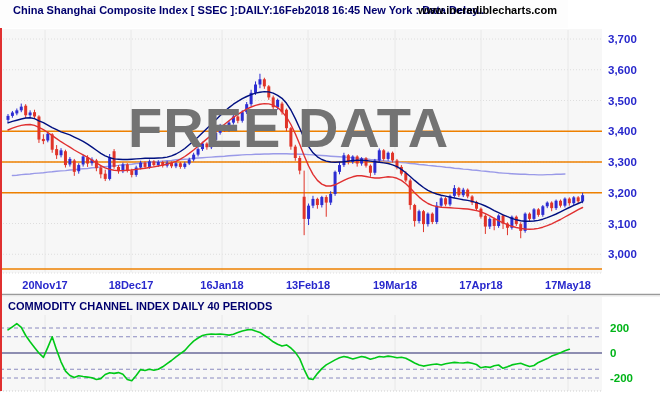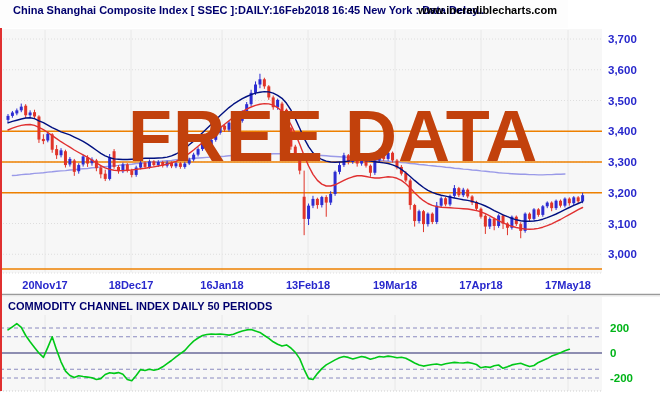--- a/index.html
+++ b/index.html
@@ -1,22 +1,22 @@
 <!DOCTYPE html>
 <html><head>
 <meta charset="utf-8">
 <style>
   html,body{margin:0;padding:0;background:#ffffff;}
   .stage{position:relative;width:660px;height:400px;background:#ffffff;overflow:hidden;
          font-family:"Liberation Sans",sans-serif;}
   .titlebar{position:absolute;left:0;top:0;width:568px;height:28px;background:#fdfdfd;}
   .chart-title{position:absolute;left:13px;top:4px;font-size:11px;font-weight:bold;color:#00006e;white-space:nowrap;}
   .site-link{position:absolute;left:397px;top:4px;font-size:11px;font-weight:bold;color:#000000;white-space:nowrap;margin-left:21px;}
-  .watermark{position:absolute;left:128px;top:100px;font-size:72px;font-weight:bold;
-             color:#c2410c;letter-spacing:1px;line-height:1;user-select:none;}
+  .watermark{position:absolute;left:128px;top:100px;font-size:56px;font-weight:bold;
+             color:#737373;letter-spacing:1px;line-height:1;user-select:none;}
   .cci-title{position:absolute;left:8px;top:300px;font-size:11px;font-weight:bold;color:#00006e;white-space:nowrap;}
   svg{position:absolute;left:0;top:0;}
 </style>
 </head>
 <body>
 
 <div class="stage">
   <svg id="plot" width="660" height="400" viewBox="0 0 660 400">
       <rect x="0" y="29" width="602" height="244" fill="#f7f7f7"></rect>
       <rect x="0" y="297" width="602" height="94" fill="#f7f7f7"></rect>
@@ -339,14 +339,14 @@
       <text x="610" y="357" fill="#00b418" style="font:bold 11.5px Liberation Sans, sans-serif">0</text>
       <text x="610" y="382" fill="#00b418" style="font:bold 11.5px Liberation Sans, sans-serif">-200</text>
       <polyline points="8.0,329.9 12.4,326.8 16.8,323.6 21.3,327.4 25.7,335.5 30.1,341.8 34.5,347.4 38.9,353.0 43.4,357.4 47.8,347.4 52.2,336.8 56.6,349.9 61.0,361.8 65.5,371.1 69.9,375.5 74.3,377.4 78.7,375.8 83.1,376.5 87.6,377.1 92.0,377.8 96.4,379.5 100.8,378.6 105.2,374.5 109.7,372.8 114.1,373.4 118.5,372.6 122.9,374.3 127.3,379.6 131.8,380.8 136.2,375.5 140.6,369.6 145.0,370.5 149.4,369.3 153.9,370.3 158.3,369.3 162.7,366.8 167.1,363.6 171.5,360.5 176.0,356.8 180.4,353.6 184.8,350.5 189.2,345.5 193.6,341.1 198.1,338.0 202.5,335.5 206.9,334.5 211.3,334.0 215.7,334.3 220.2,334.0 224.6,334.5 229.0,335.1 233.4,334.3 237.8,332.6 242.3,331.1 246.7,329.9 251.1,329.5 255.5,331.1 259.9,332.4 264.4,335.5 268.8,338.3 273.2,341.8 277.6,344.3 282.0,346.1 286.5,344.9 290.9,348.0 295.3,352.4 299.7,358.6 304.1,369.3 308.6,378.6 313.0,379.5 317.4,373.6 321.8,368.6 326.2,364.9 330.7,362.4 335.1,359.9 339.5,357.8 343.9,356.5 348.3,357.4 352.8,359.0 357.2,357.8 361.6,356.5 366.0,357.4 370.4,359.3 374.9,358.0 379.3,356.5 383.7,357.0 388.1,356.1 392.5,356.8 397.0,357.8 401.4,357.3 405.8,358.3 410.2,360.5 414.6,363.0 419.1,364.9 423.5,366.1 427.9,365.3 432.3,364.5 436.7,364.0 441.2,365.0 445.6,363.8 450.0,363.0 454.4,362.4 458.8,362.8 463.3,363.0 467.7,362.4 472.1,363.3 476.5,364.5 480.9,367.8 485.4,366.8 489.8,367.4 494.2,365.8 498.6,365.0 503.0,368.3 507.5,366.8 511.9,364.9 516.3,364.0 520.7,363.3 525.1,364.9 529.6,366.5 534.0,365.5 538.4,362.4 542.8,360.5 547.2,358.6 551.7,356.1 556.1,354.5 560.5,352.8 564.9,350.8 569.3,349.3" fill="none" stroke="#00c818" stroke-width="1.6" stroke-linejoin="round" stroke-linecap="round"></polyline>
       <line x1="1" x2="1" y1="0" y2="391" stroke="#e03030" stroke-width="2"></line>
     </svg>
   <div class="titlebar">
     <span class="chart-title">China Shanghai Composite Index [ SSEC ]:DAILY:16Feb2018 16:45 New York : Data Delay..</span>
     <span class="site-link">www.incrediblecharts.com</span>
   </div>
   <div class="watermark">FREE DATA</div>
-  <div class="cci-title">COMMODITY CHANNEL INDEX DAILY 50 PERIODS</div>
+  <div class="cci-title">COMMODITY CHANNEL INDEX DAILY 40 PERIODS</div>
 </div>
 
 </body></html>

